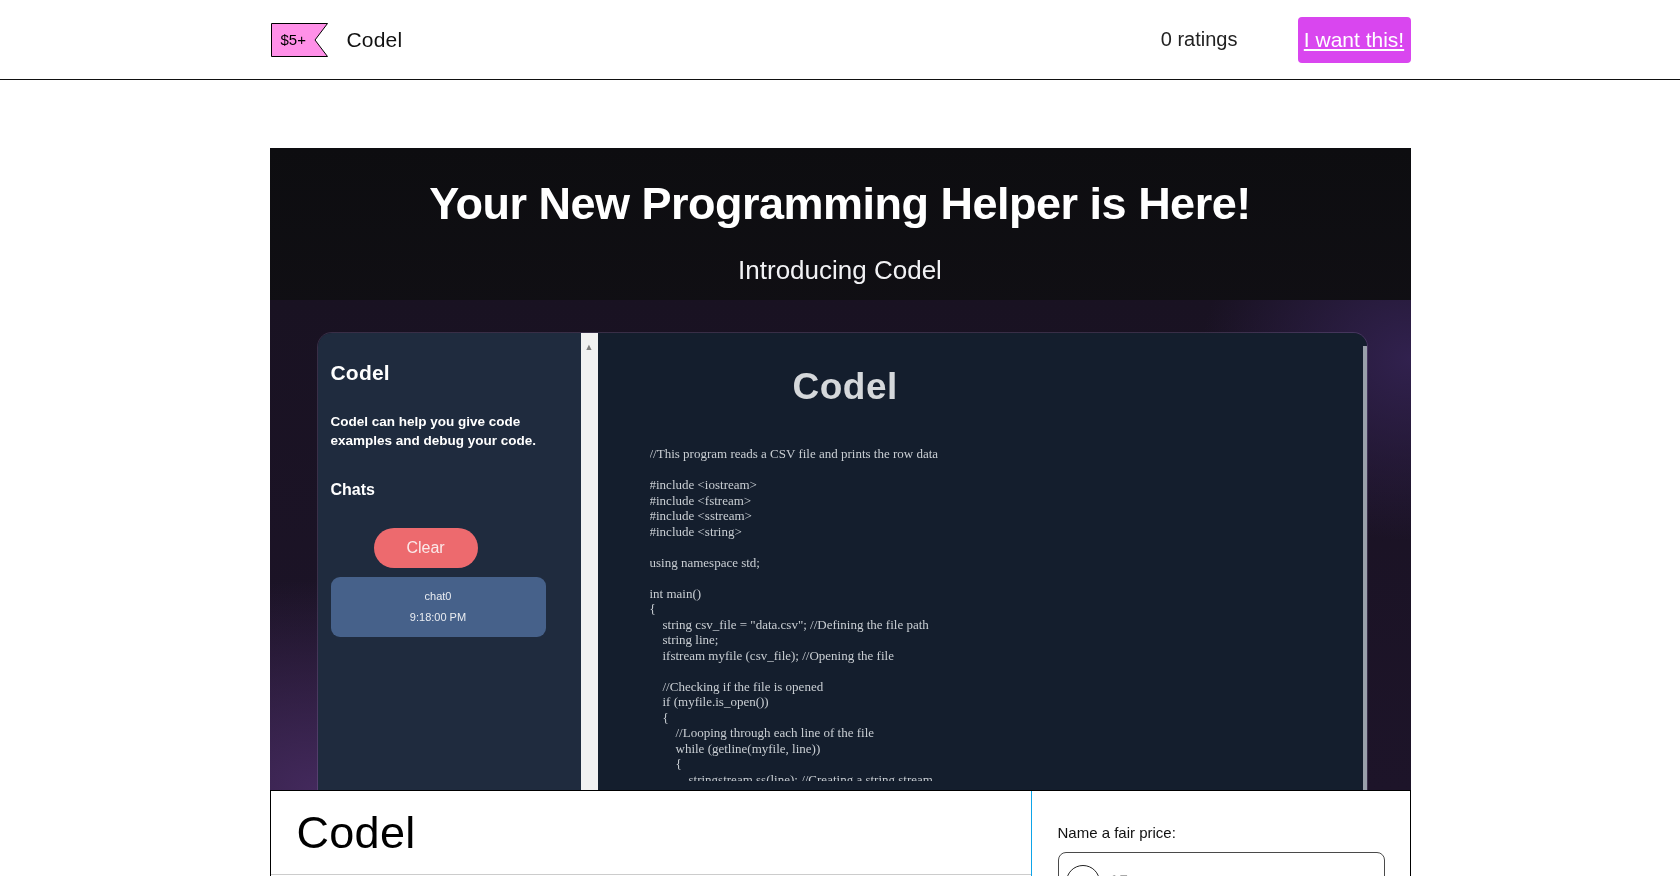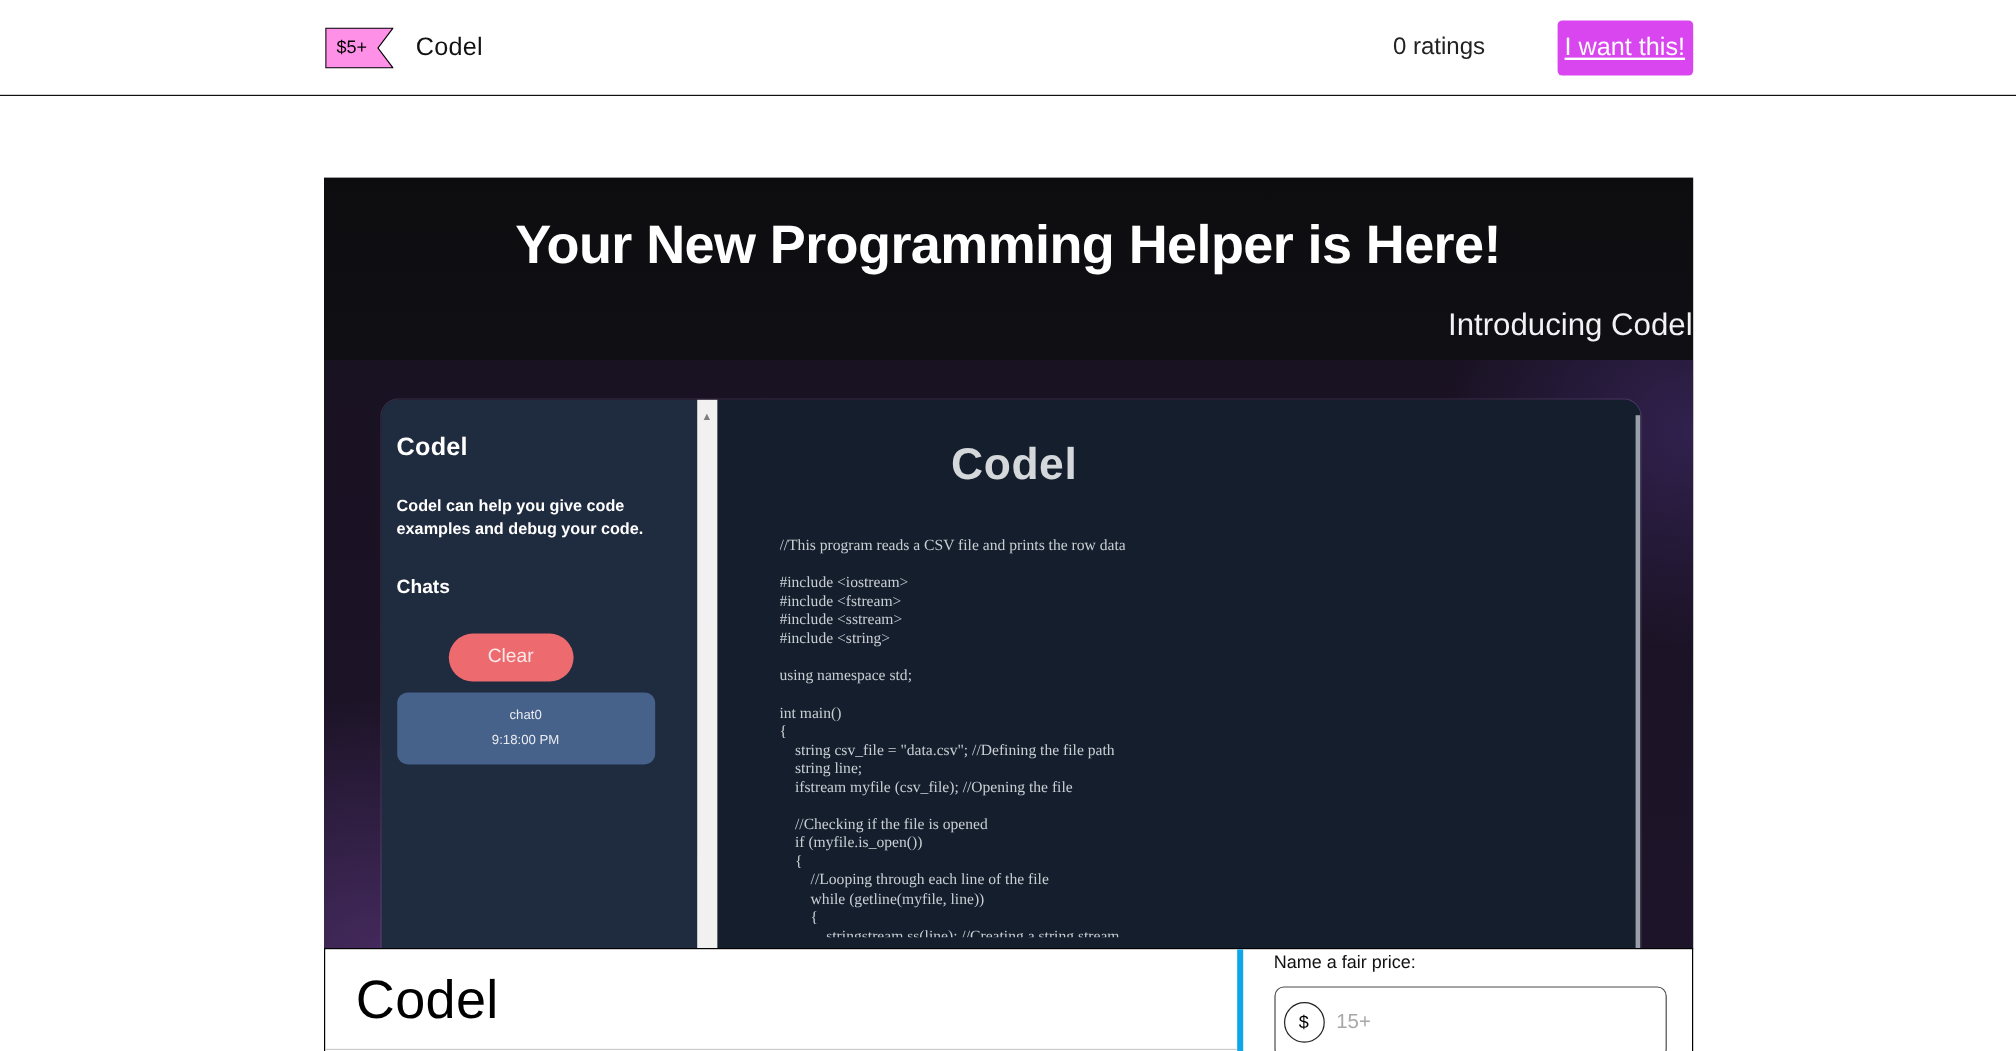--- a/index.html
+++ b/index.html
@@ -21,21 +21,21 @@
   .cta-button { width:113px; height:46px; background:#d946ef; color:#fff;
                 font-size:21px; border:none; border-radius:4px; cursor:pointer;
                 font-family:"Liberation Sans", sans-serif;text-decoration:underline; }
 
   
   .container { width:1141px; margin:0 auto; }
   .hero { margin-top:68px; height:642px; position:relative; overflow:hidden;
           background:linear-gradient(180deg,#0d0d10 0%, #121016 40%, #16101e 100%); }
   .hero-title { position:absolute; top:30px; left:0; right:0; text-align:center;
                 color:#fff; font-size:45px; font-weight:800; letter-spacing:-.5px; }
-  .hero-subtitle { position:absolute; top:107px; left:0; right:0; text-align:right;
+  .hero-subtitle { position:absolute; top:107px; left:0; right:0; text-align:center;
                    color:#f2f2f5; font-size:26px; font-weight:400; }
 
   .backdrop { position:absolute; left:0; top:152px; width:1141px; height:490px;
               background:
                 radial-gradient(ellipse 420px 300px at 4% 100%, #43295c 0%, rgba(67,41,92,0) 70%),
                 radial-gradient(ellipse 300px 260px at 100% 12%, #31214e 0%, rgba(49,33,78,0) 70%),
                 radial-gradient(ellipse 700px 420px at 50% 110%, #2a1b40 0%, rgba(42,27,64,0) 75%),
                 linear-gradient(180deg,#191222 0%, #1d1429 100%); }
 
   .app-window { position:absolute; left:48px; top:185px; width:1049px; height:457px;
@@ -68,21 +68,21 @@
   .code-thumb { position:absolute; right:0; top:13px; bottom:0; width:4px;
                 background:#99a0aa; }
 
   
   .product-card { width:1141px; margin:0 auto; height:86px; display:flex;
                   border:1px solid #000; border-bottom:none; overflow:hidden; }
   .product-main { width:760px; position:relative; padding:16px 0 0 26px; }
   .product-title { font-size:45px; font-weight:400; color:#000; letter-spacing:.3px; }
   .title-rule { position:absolute; left:0; right:0; top:83px; height:1px;
                 background:#ccc; }
-  .product-aside { flex:1; border-left:5px solid #0ea5e9; padding:3px 0 0 26px; }
+  .product-aside { flex:1; border-left:1px solid #0ea5e9; padding:33px 0 0 26px; }
   .price-label { font-size:15px; color:#111; }
   .price-input-box { margin-top:11px; width:327px; height:60px;
                      border:1px solid #4a4a4a; border-radius:8px;
                      display:flex; align-items:center; padding-left:7px;
                      background:#fff; }
   .dollar-circle { width:34px; height:34px; border:1px solid #222; border-radius:50%;
                    display:flex; align-items:center; justify-content:center;
                    font-size:15px; color:#000; flex-shrink:0; }
   .price-input { border:none; outline:none; margin-left:10px; font-size:17px;
                  color:#333; width:220px; background:transparent;

